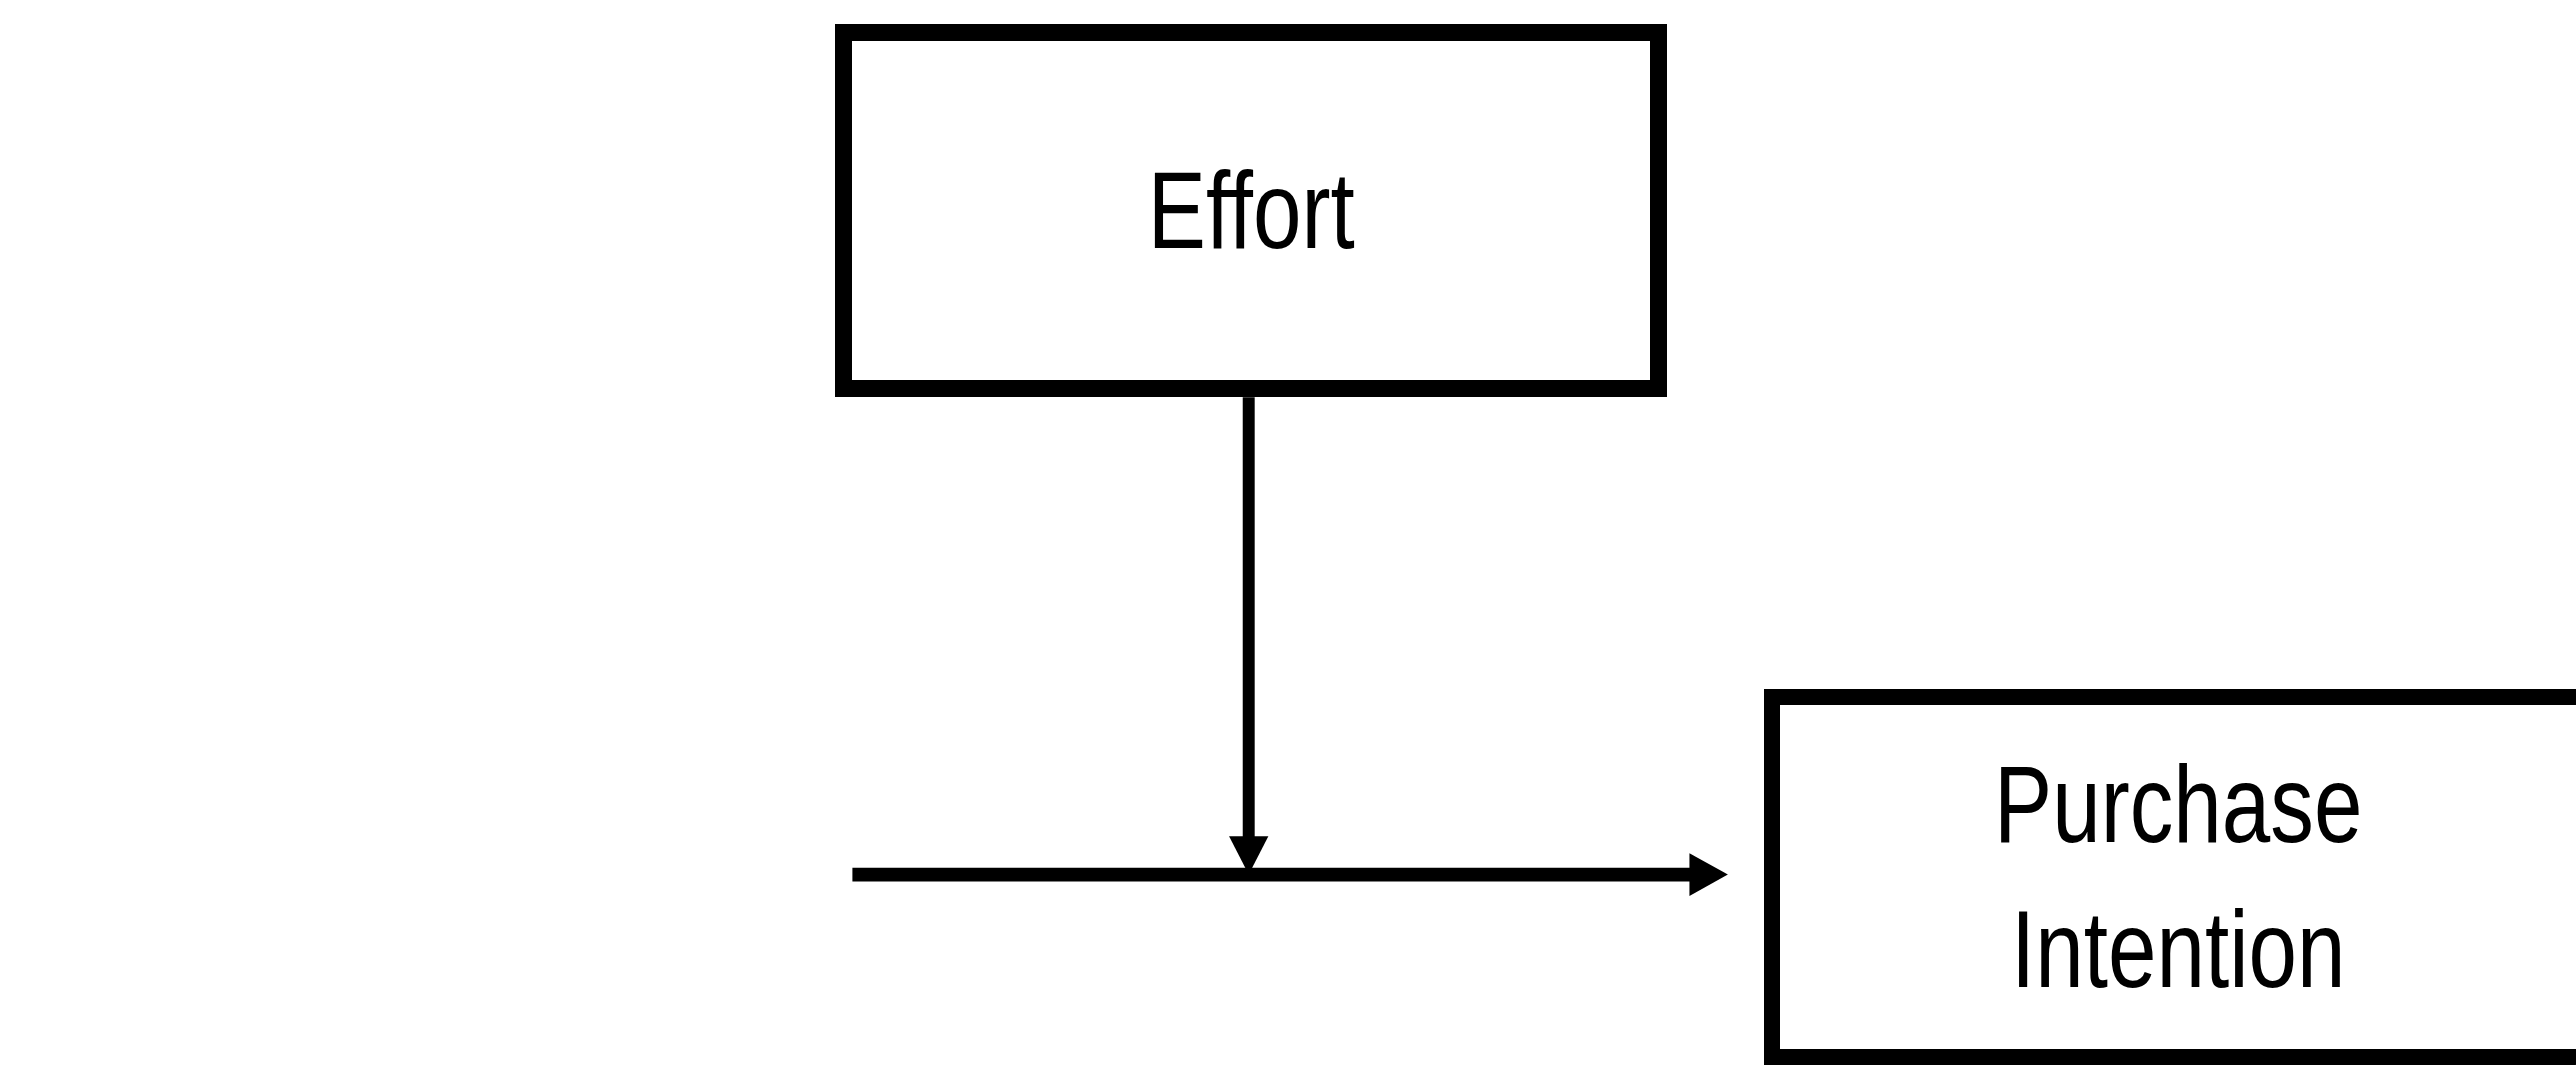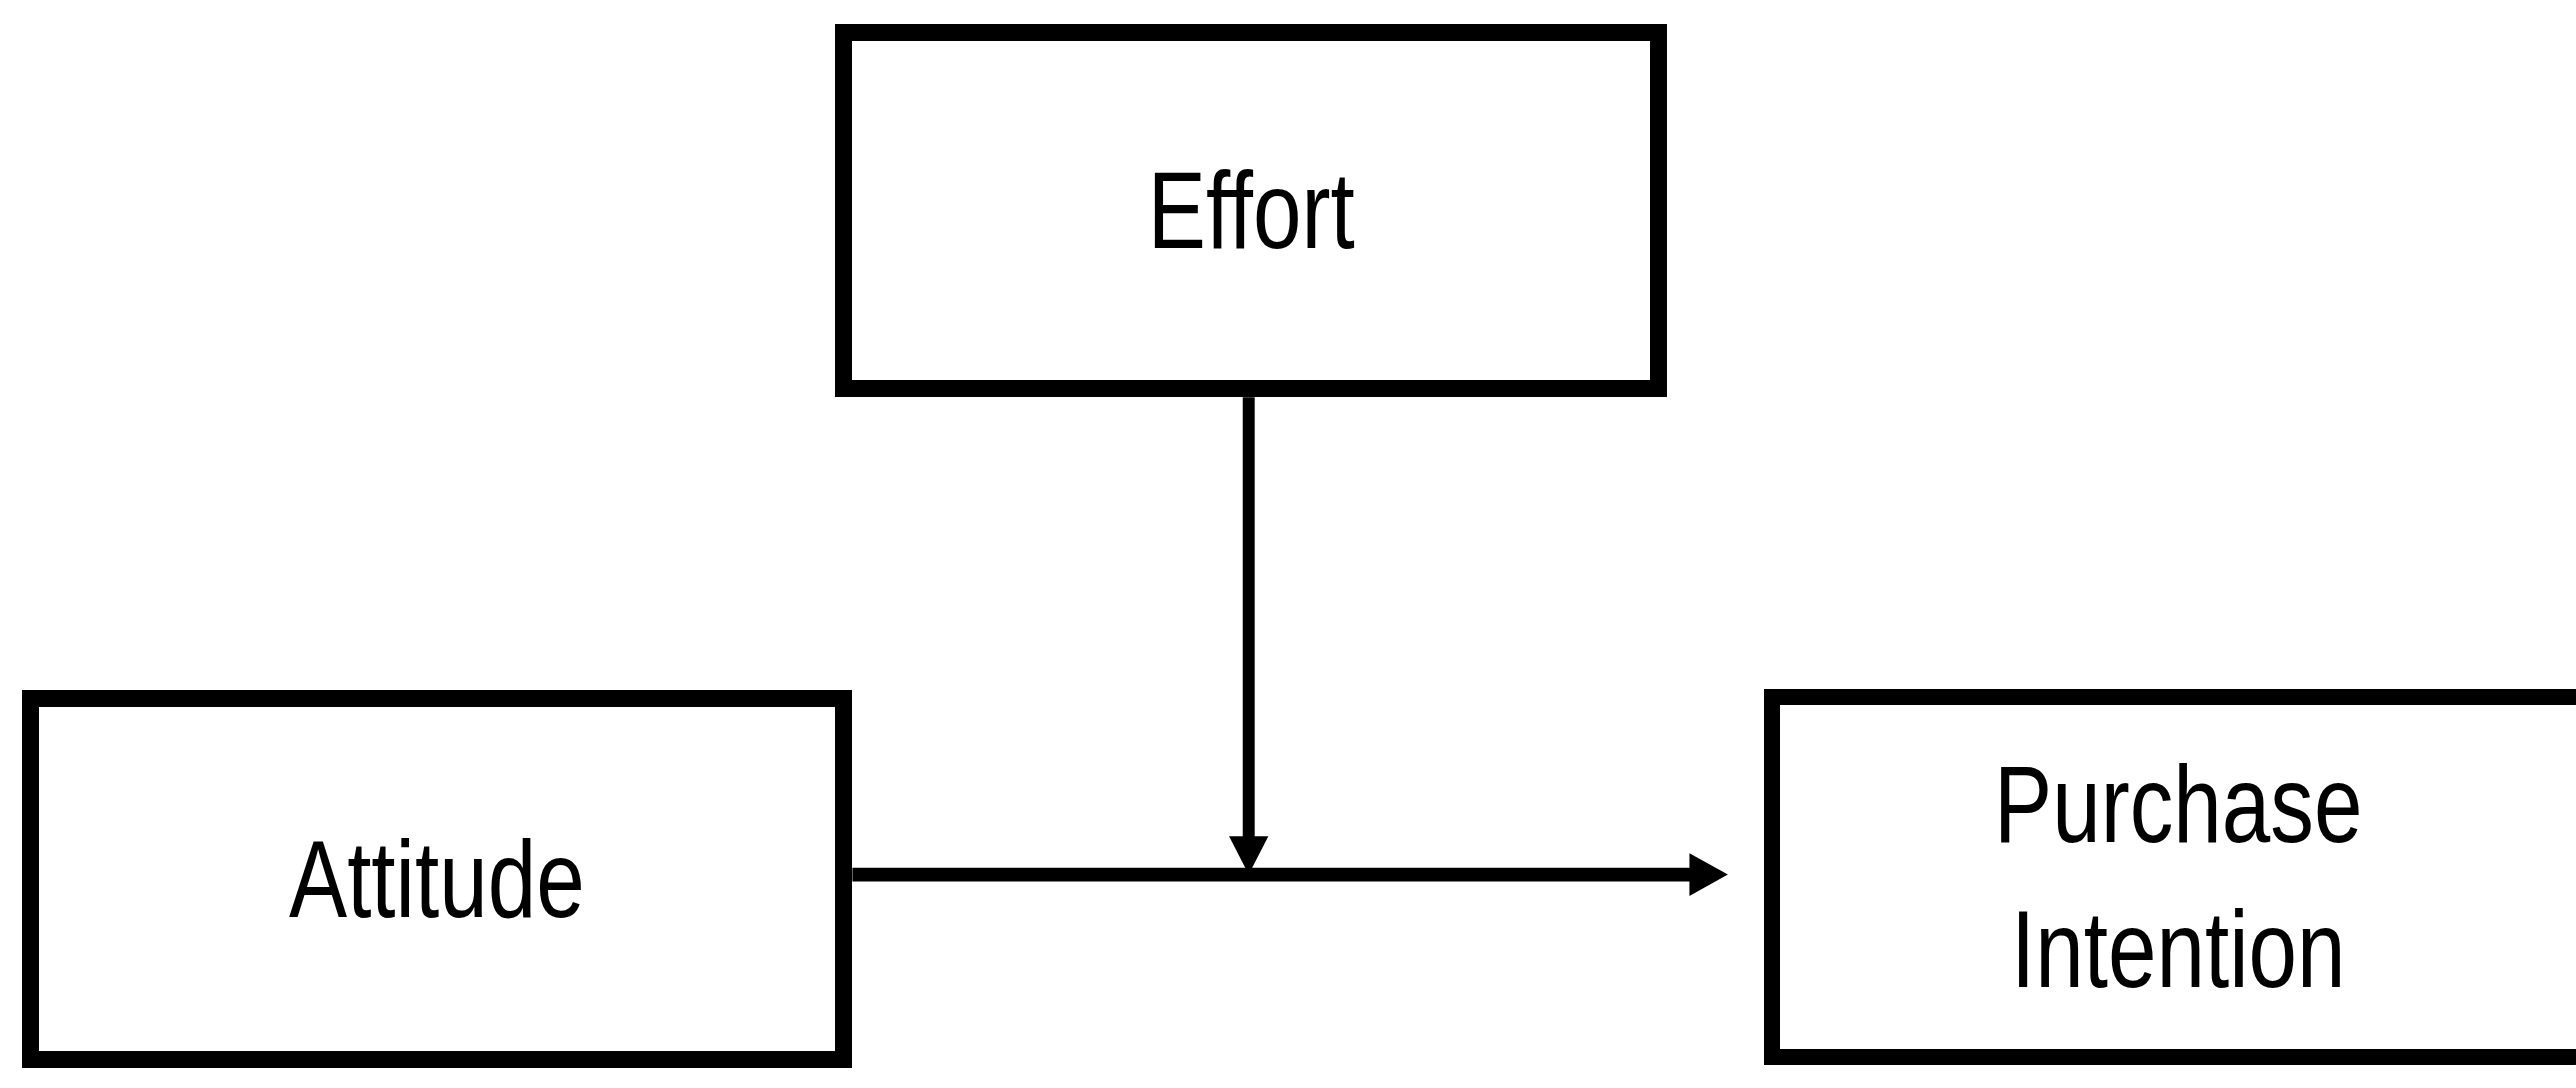--- a/index.html
+++ b/index.html
@@ -86,23 +86,20 @@
     <g>
       <line x1="1462" y1="465" x2="1462" y2="985" stroke="#000000" stroke-width="14"></line>
       <polygon points="1462,1024 1439,979 1485,979" fill="#000000"></polygon>
     </g>
   </svg>
 
   <div id="box-effort" class="node-box">
     <span class="node-label">Effort</span>
   </div>
 
-  <div id="box-attitude" class="node-box">
-    <span class="node-label">Attitude</span>
-  </div>
 
   <div id="box-purchase-intention" class="node-box">
     <span class="node-label">Purchase
 Intention</span>
   </div>
 
 </div>
 
 
 </body></html>

